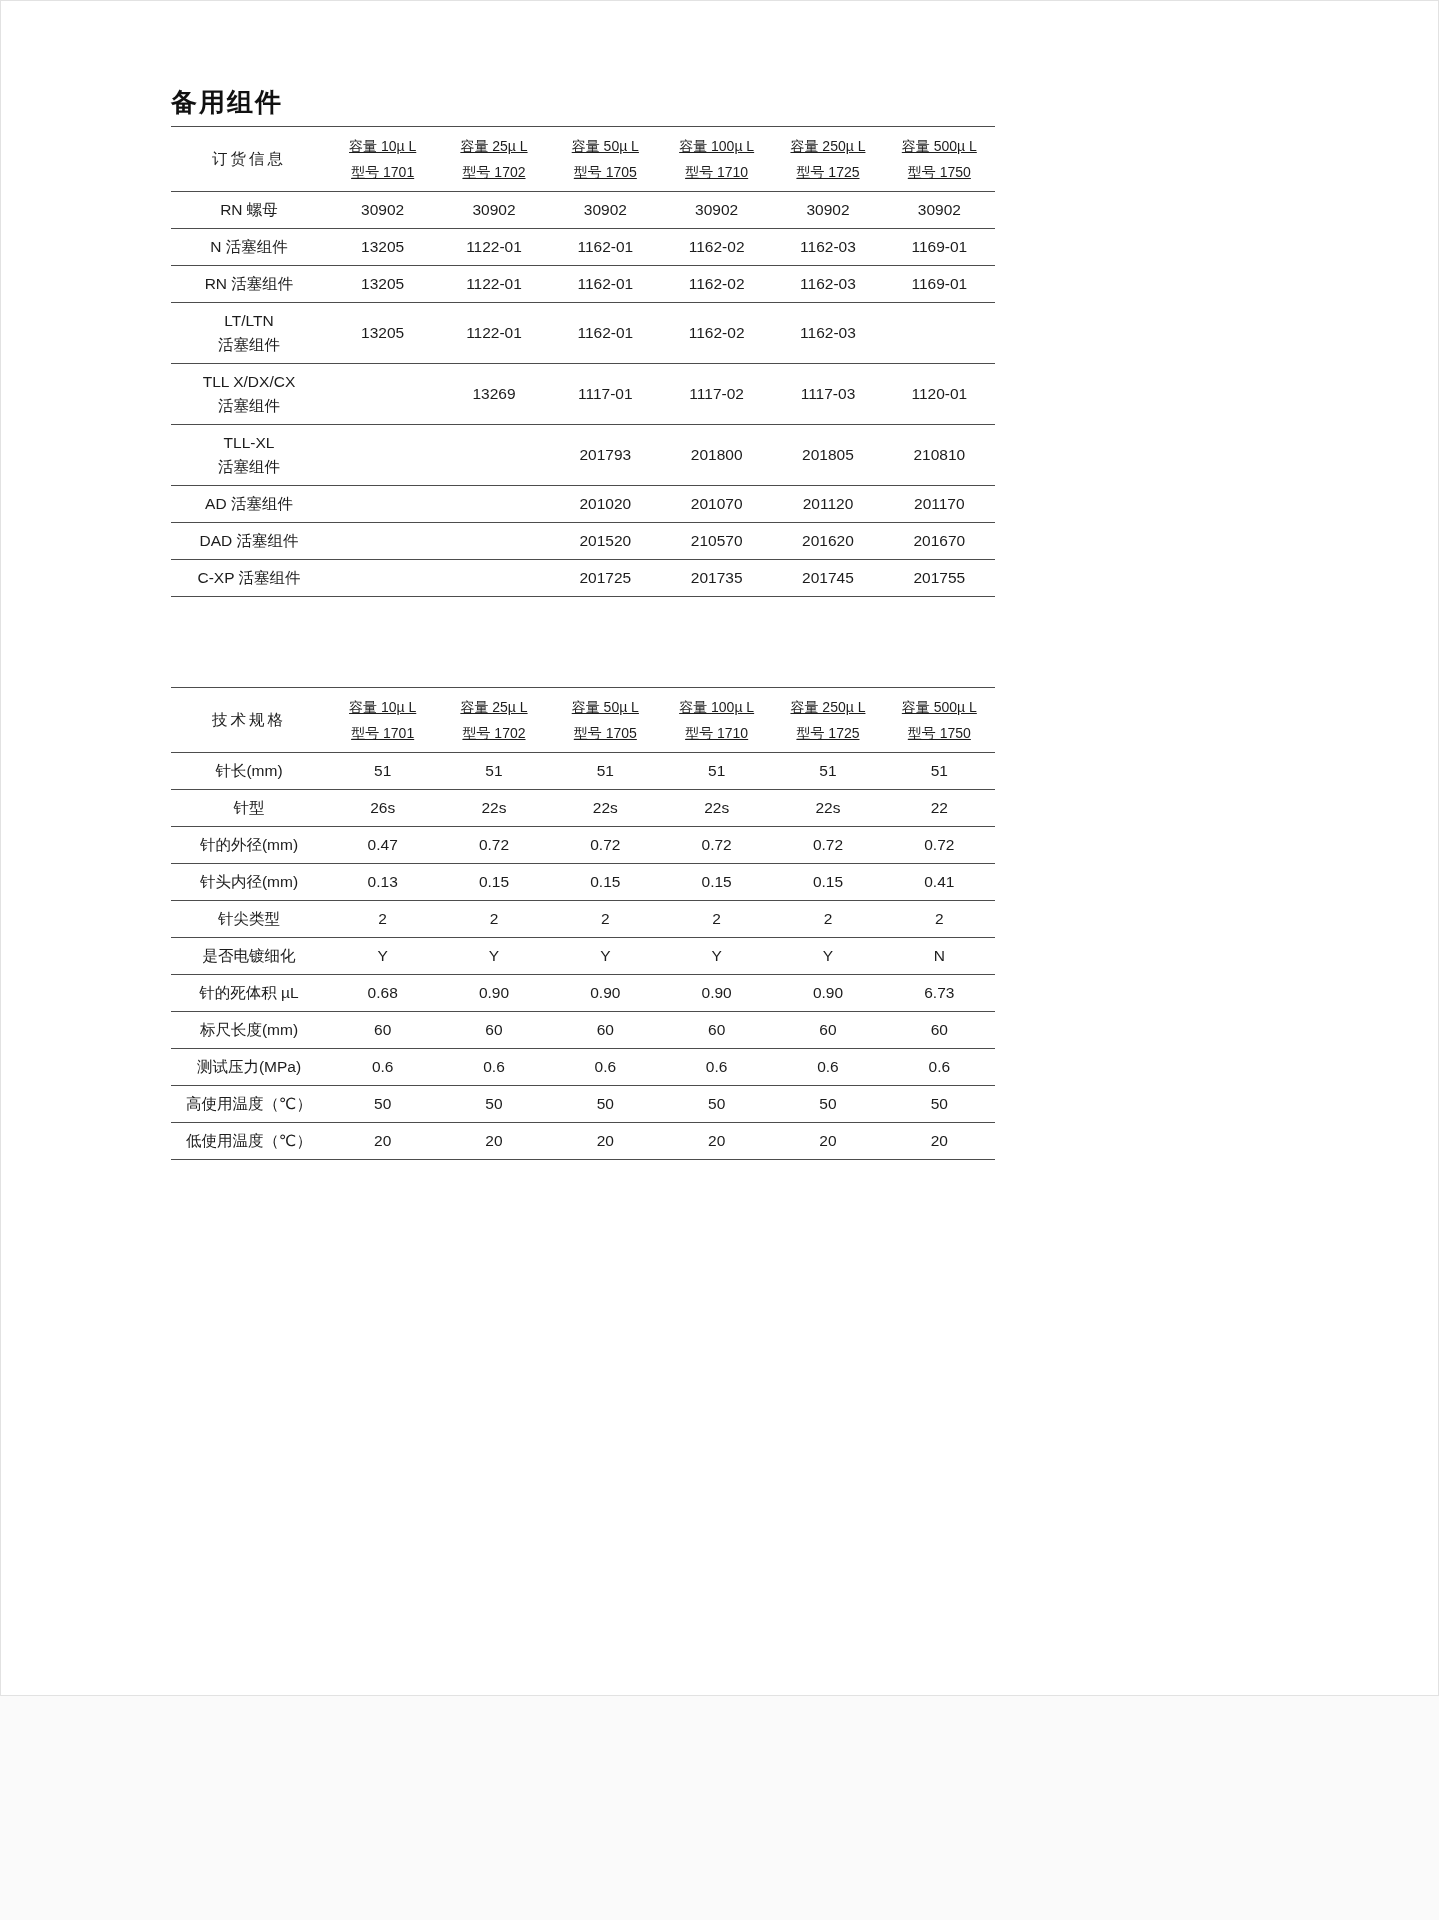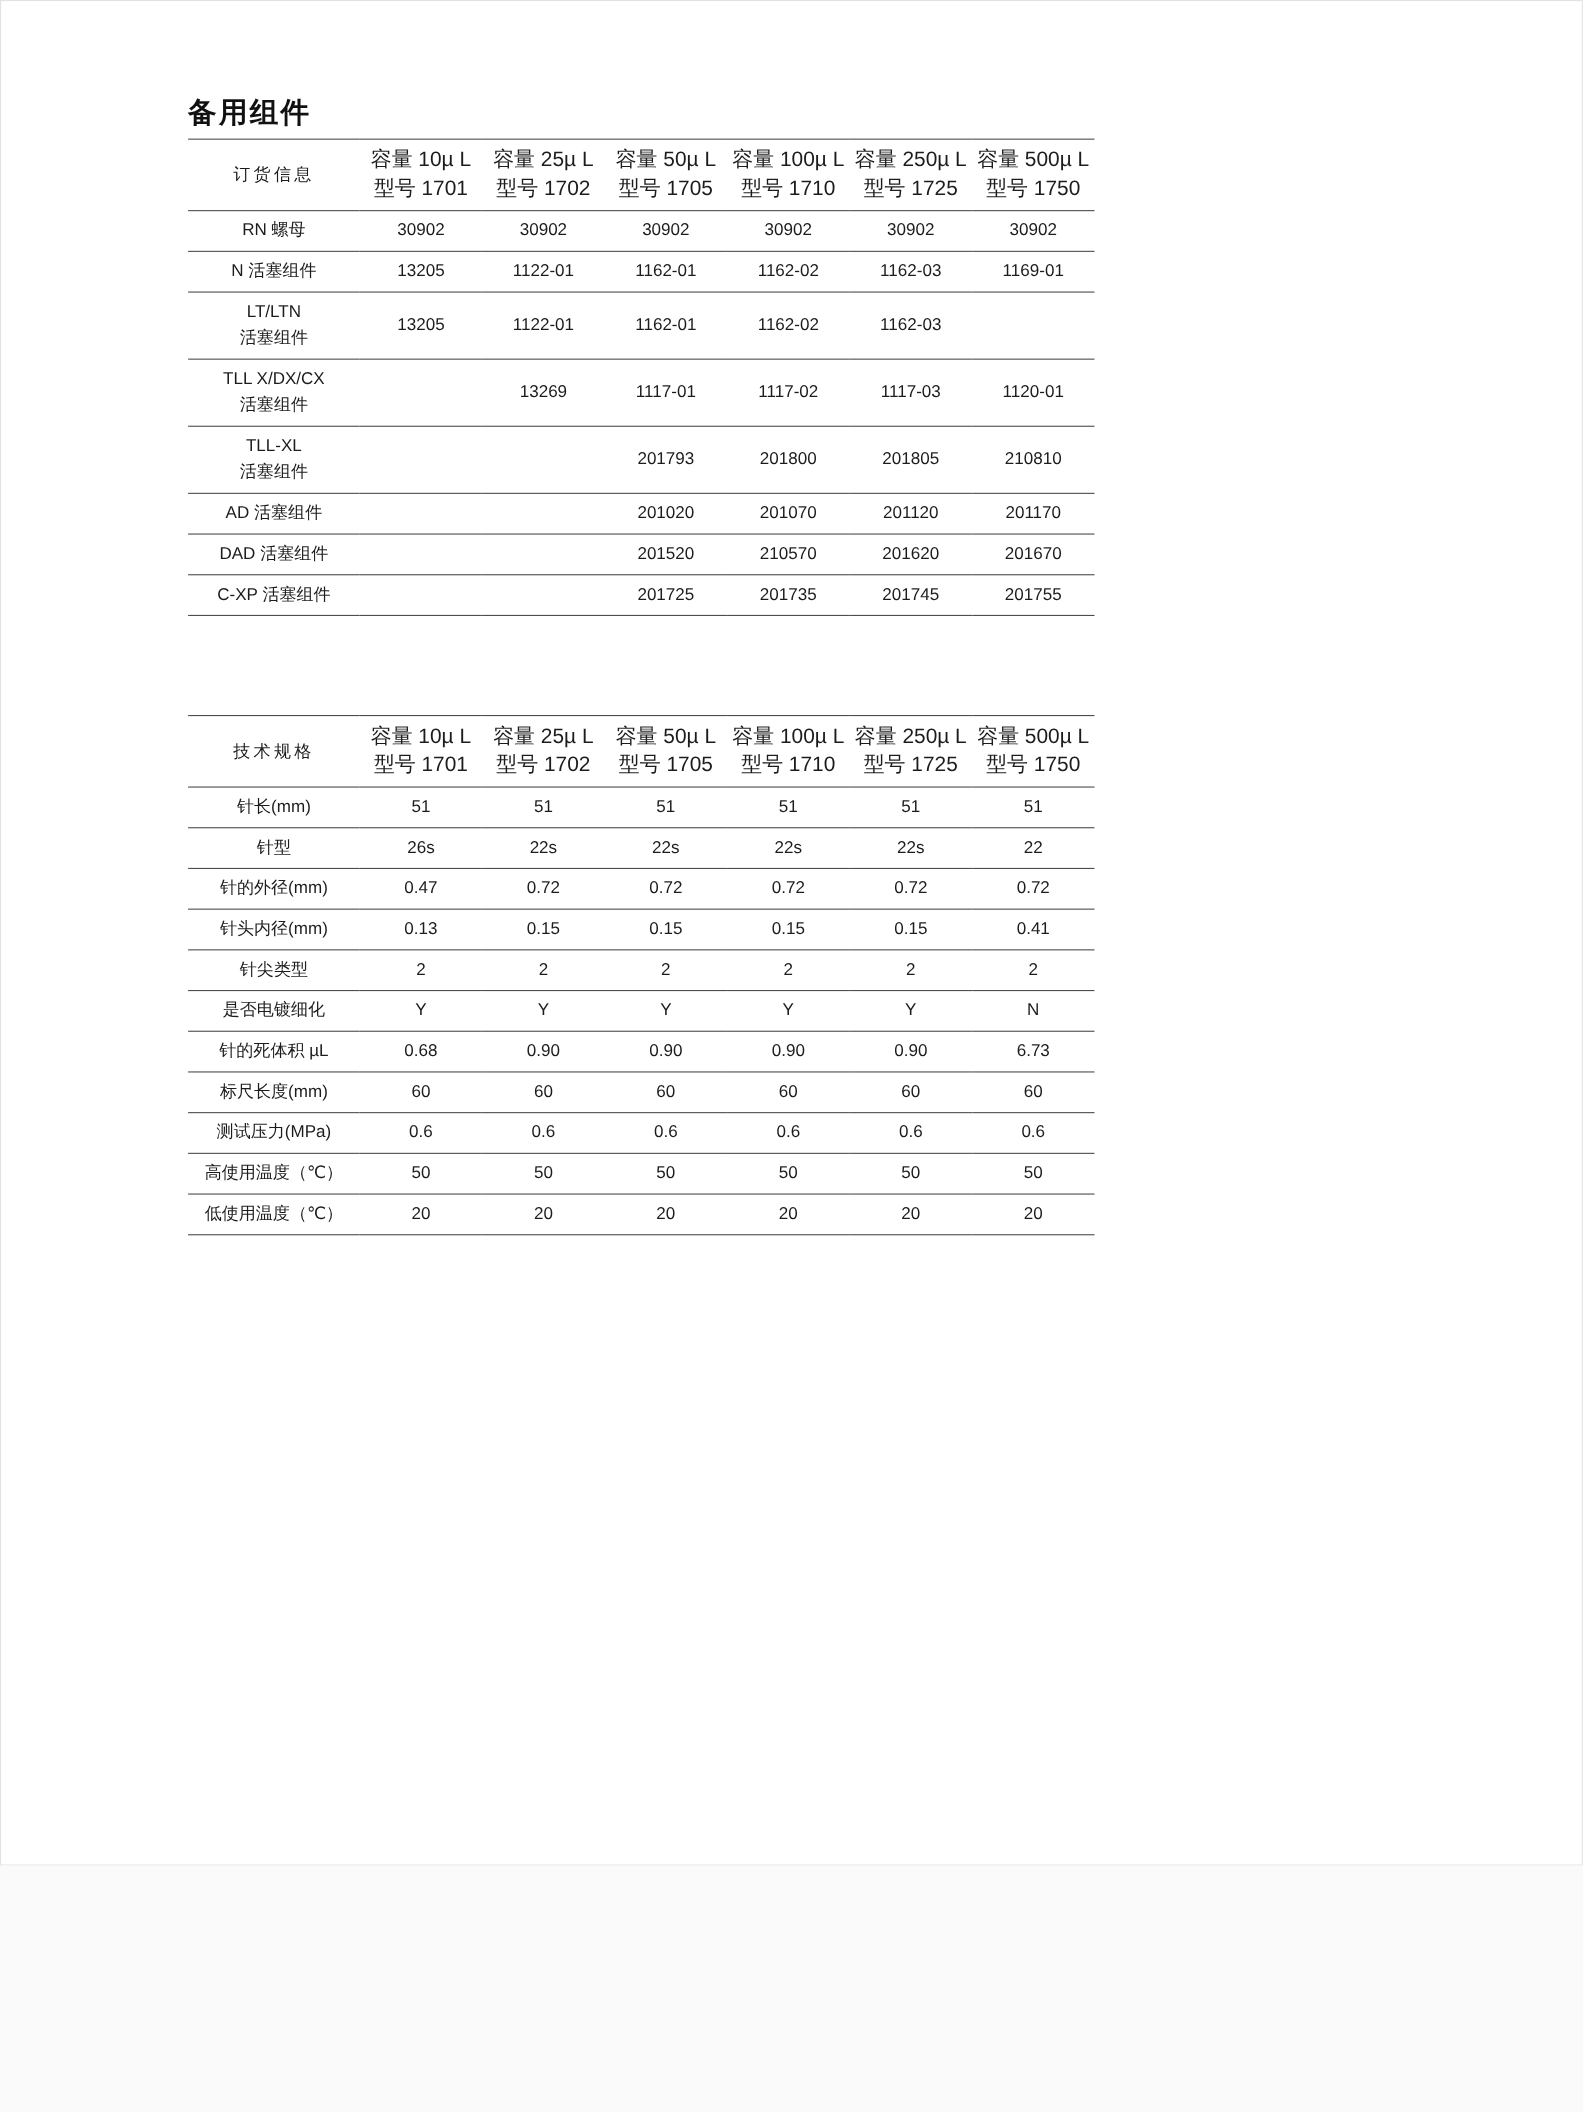--- a/index.html
+++ b/index.html
@@ -51,22 +51,23 @@
     color: #1c1c1c;
   }
   table.datatable col.labelcol { width: 156px; }
   th.corner {
     font-size: 21px;
     letter-spacing: 3px;
     color: #222;
   }
   th.colhead div {
     line-height: 26px;
-    font-size: 19px;
+    font-size: 14px;
     white-space: nowrap;
+    text-decoration: underline;
   }
   th.rowlabel div {
     line-height: 24px;
     white-space: nowrap;
   }
   .table-gap { height: 90px; }
   
   .footer-logo {
     position: absolute;
     left: 64px;
@@ -156,20 +157,31 @@
             <td>30902</td>
             <td>30902</td>
             <td>30902</td>
             <td>30902</td>
             <td>30902</td>
             <td>30902</td>
           </tr>
           <tr>
             <th class="rowlabel">
               <div>N 活塞组件</div>
+            </th>
+            <td>13205</td>
+            <td>1122-01</td>
+            <td>1162-01</td>
+            <td>1162-02</td>
+            <td>1162-03</td>
+            <td>1169-01</td>
+          </tr>
+          <tr>
+            <th class="rowlabel">
+              <div>RN 活塞组件</div>
             </th>
             <td>13205</td>
             <td>1122-01</td>
             <td>1162-01</td>
             <td>1162-02</td>
             <td>1162-03</td>
             <td>1169-01</td>
           </tr>
           <tr>
             <th class="rowlabel">

